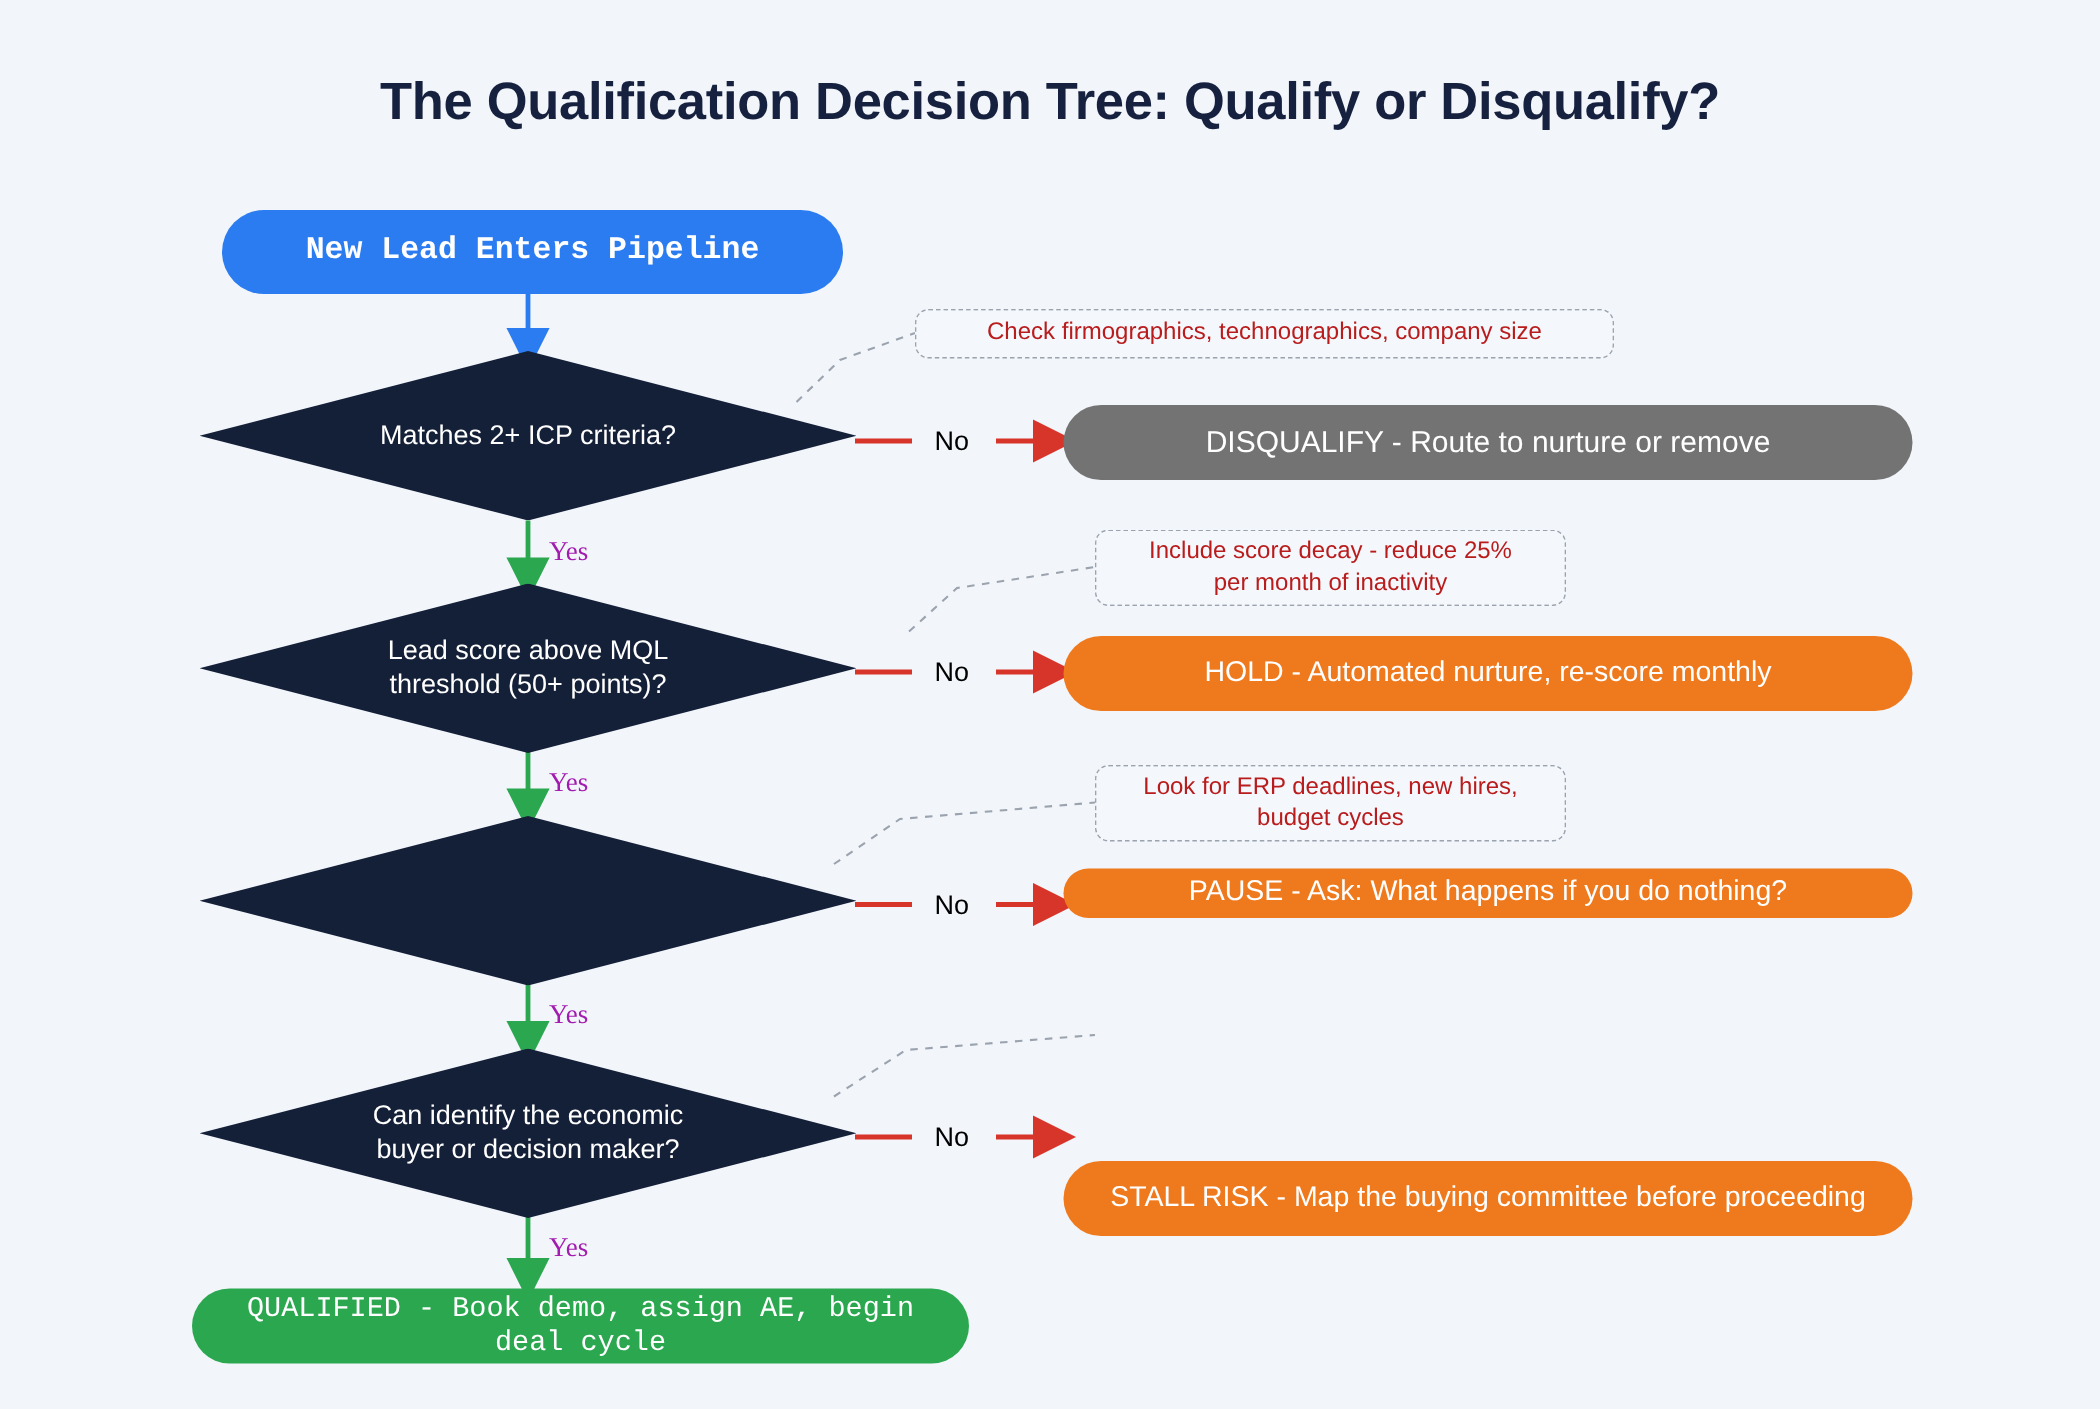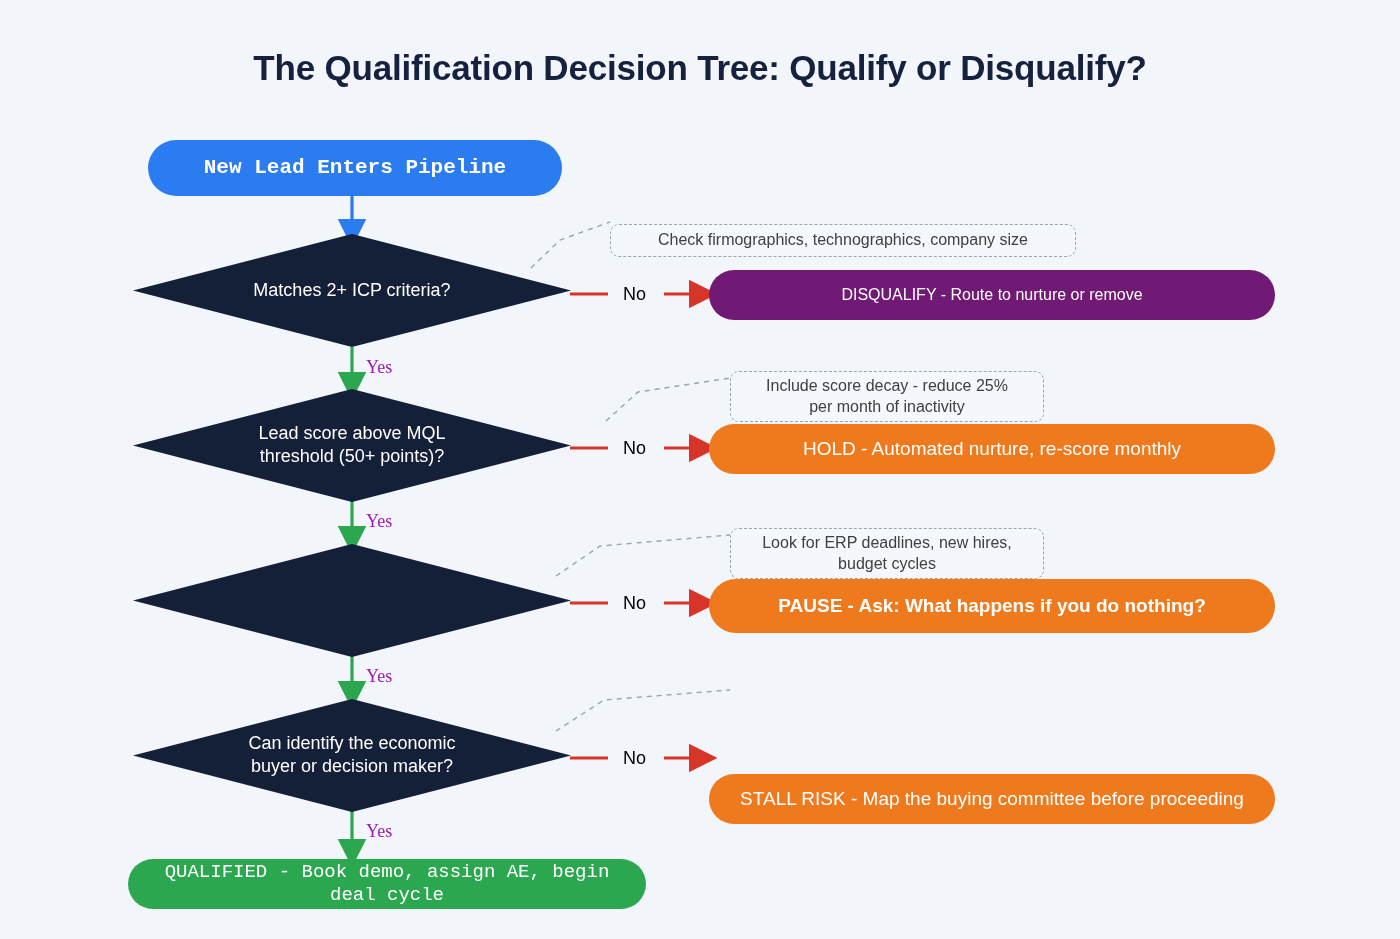--- a/index.html
+++ b/index.html
@@ -52,21 +52,21 @@
     text-align: center;
     box-sizing: border-box;
     padding: 0 18px;
     line-height: 1.2;
   }
   .pill.start {
     background: #2b7cf0;
     font-weight: bold;
     font-size: 21px;
   }
-  .pill.disqualify { background: #701a75; font-size: 16px; }
+  .pill.disqualify { background: #737373; font-size: 20px; }
   .pill.hold       { background: #ef7a1e; font-size: 19px; }
   .pill.pause      { background: #ef7a1e; font-size: 19px; }
   .pill.stall      { background: #ef7a1e; font-size: 19px; }
   .pill.qualified  { background: #28a council; font-family: Liberation Mono, monospace; }
   .pill.qualified  { background: #2ba84f; font-size: 19px; }
 
   
   .diamond-wrap {
     position: absolute;
   }
@@ -92,30 +92,29 @@
     white-space: pre-line;
   }
 
   
   .note {
     position: absolute;
     box-sizing: border-box;
     border: 1.4px dashed #9aa3ae;
     border-radius: 9px;
     background: #f4f7fb;
-    color: #404040;
+    color: #b91c1c;
     font-size: 16px;
     line-height: 1.3;
     display: flex;
     align-items: center;
     justify-content: center;
     text-align: center;
     padding: 5px 12px;
     white-space: pre-line;
-    margin-top: 18px;
   }
 
   
   .edge-label {
     position: absolute;
     font-size: 18px;
     white-space: nowrap;
   }
   .edge-label.yes { color: #a21caf; font-family: Liberation Serif, serif; }
   .edge-label.no  { color: #000000; }
@@ -185,21 +184,21 @@
   <div class="diamond-wrap" style="left:133px; top:699px; width:438px; height:113px;">
     <div class="diamond-shape"></div>
     <div class="diamond-label">Can identify the economic
 buyer or decision maker?</div>
   </div>
 
   <div class="pill disqualify" style="left:709px; top:270px; width:566px; height:50px;">DISQUALIFY - Route to nurture or remove</div>
 
   <div class="pill hold" style="left:709px; top:424px; width:566px; height:50px;">HOLD - Automated nurture, re-score monthly</div>
 
-  <div class="pill pause" style="left:709px; top:579px; width:566px; height:54px;font-weight:bold;">PAUSE - Ask: What happens if you do nothing?</div>
+  <div class="pill pause" style="left:709px; top:579px; width:566px; height:33px;">PAUSE - Ask: What happens if you do nothing?</div>
 
   <div class="pill stall" style="left:709px; top:734px; width:566px; height:50px;margin-top:40px;">STALL RISK - Map the buying committee before proceeding</div>
 
   <div class="pill qualified" style="left:128px; top:859px; width:518px; height:50px;">QUALIFIED - Book demo, assign AE, begin deal cycle</div>
 
   <div class="note" style="left:610px; top:206px; width:466px; height:33px;">Check firmographics, technographics, company size</div>
 
   <div class="note" style="left:730px; top:353px; width:314px; height:51px;">Include score decay - reduce 25%
 per month of inactivity</div>
 

